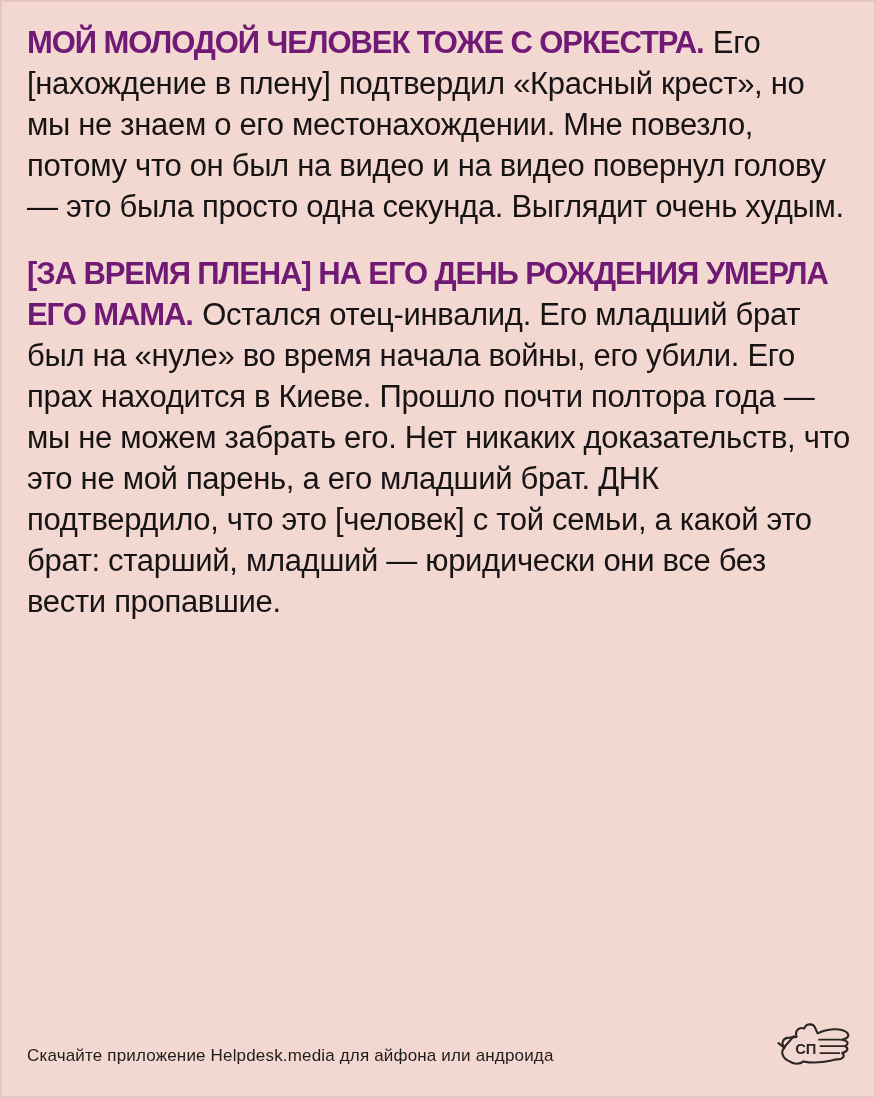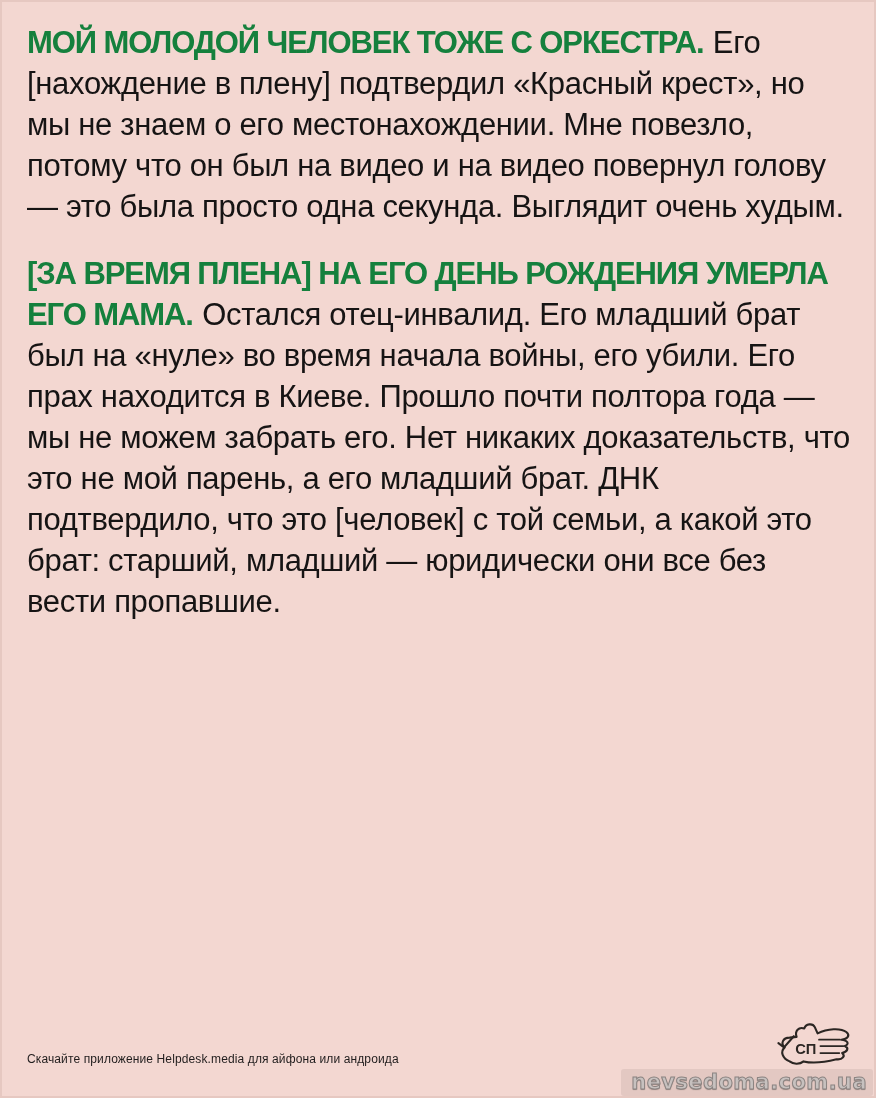--- a/index.html
+++ b/index.html
@@ -26,30 +26,30 @@
   }
   .para {
     font-size: 31px;
     line-height: 41px;
     margin: 0 0 26px 0;
     letter-spacing: -0.01em;
     color: #161414;
   }
   .lead {
     font-weight: 800;
-    color: #15803d;
+    color: #701a75;
     letter-spacing: -0.035em;
     font-stretch: condensed;
     margin-right: 0.30em;
   }
   .footer {
     position: absolute;
     left: 27px;
     bottom: 32px;
-    font-size: 12px;
+    font-size: 17px;
     letter-spacing: 0.01em;
     color: #201d1d;
   }
   .logo {
     position: absolute;
     right: 22px;
     bottom: 24px;
     width: 84px;
     height: 56px;
   }
@@ -94,15 +94,14 @@
              C82,15 101,14 109,20 C115,25 111,30 102,31
              C111,32 114,37 107,40 C113,43 111,48 103,50
              C108,54 104,60 95,59 C79,63 60,65 48,62
              C42,67 33,66 28,62 Z" stroke="#2b2623" stroke-width="3" stroke-linecap="round" stroke-linejoin="round"></path>
 
     <path d="M70,31 L100,31 M72,40 L105,40 M72,50 L99,50" stroke="#2b2623" stroke-width="2.5" stroke-linecap="round"></path>
 
     <text x="36" y="52" font-family="Liberation Sans, sans-serif" font-size="21" font-weight="700" fill="#2b2623">СП</text>
   </svg>
 
-  <div class="watermark">nevsedoma.com.ua</div>
 
 </div>
 
 </body></html>

